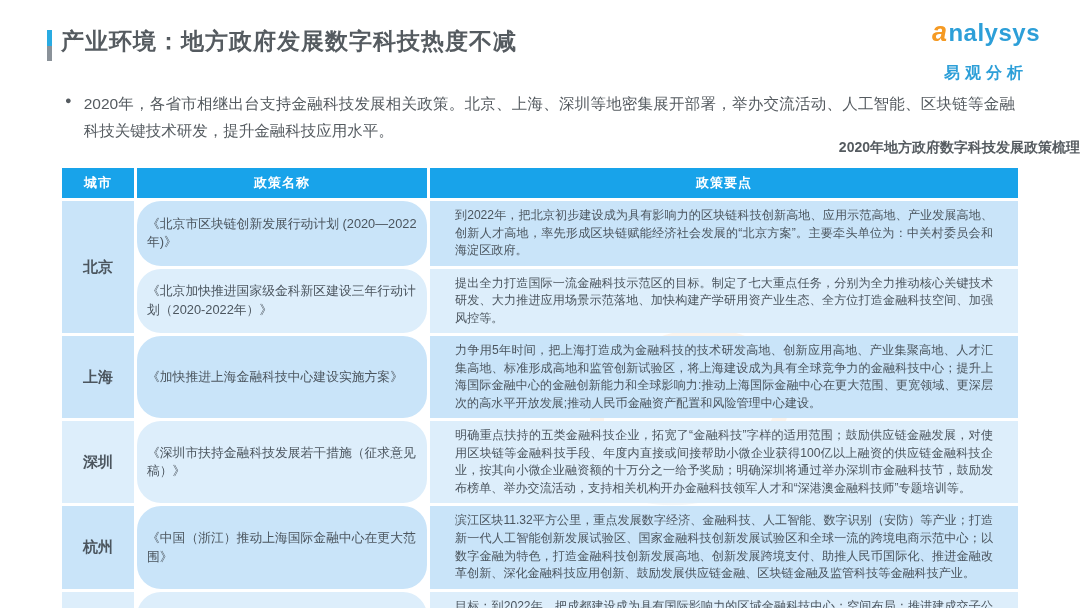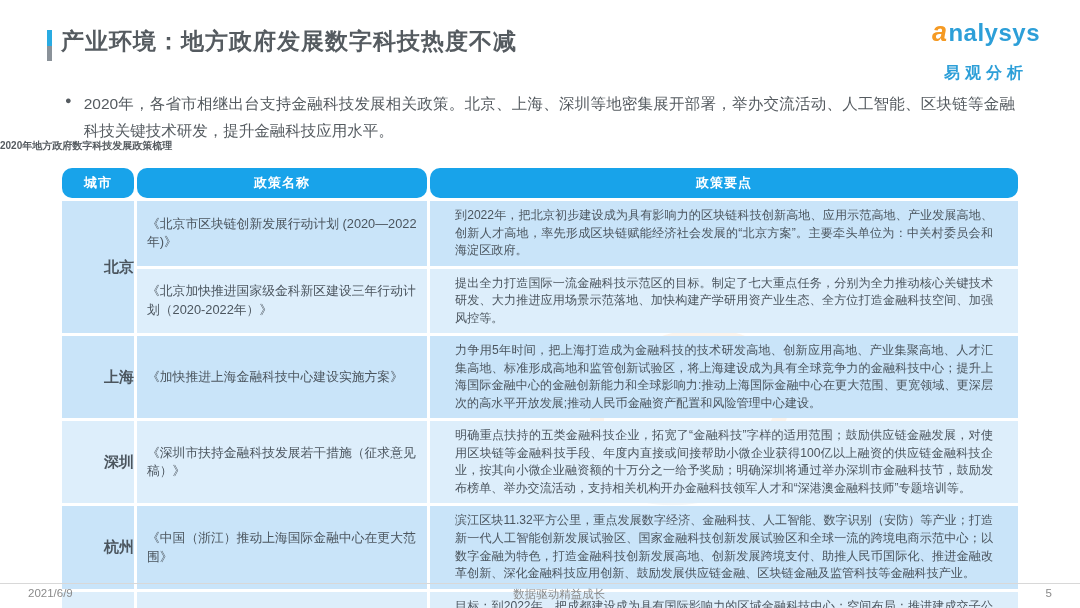--- a/index.html
+++ b/index.html
@@ -33,43 +33,43 @@
   .logo-cn { font-size: 16px; color: var(--logo-blue); letter-spacing: 5px; font-weight: bold; margin-top: 19px; }
 
   
   .bullet-row { position: absolute; top: 90px; left: 65px; width: 950px; display: flex; }
   .bullet-dot { font-size: 11px; color: #555b60; margin: 4px 12px 0 0; }
   .bullet-text { font-size: 15.5px; line-height: 1.75; color: #555b60; text-align: justify; }
 
   
   .table-title {
     position: absolute; top: 139px; left: 0; width: 100%;
-    text-align: left; font-size: 10px; font-weight: bold; color: #555b60;
+    text-align: right; font-size: 14px; font-weight: bold; color: #555b60; padding-left: 20px;
   }
 
   
   .tbl-wrap { position: absolute; top: 165px; left: 59px; width: 962px; }
   table.policy { border-collapse: separate; border-spacing: 3px; width: 100%; table-layout: fixed; }
   th {
     background: var(--header-blue); color: #ffffff;
     font-size: 13px; font-weight: bold; letter-spacing: 1px;
-    height: 30px; text-align: center; vertical-align: middle; border-radius: 10px;
+    height: 30px; text-align: center; vertical-align: middle;
   }
   th.col0 { width: 72px; }
   th.col1 { width: 290px; }
   th.col2 { width: auto; }
   td { vertical-align: middle; }
   td.shade-a { background: var(--row-blue); }
   td.shade-b { background: var(--row-light); }
   .city-cell {
-    text-align: right; font-size: 15px; font-weight: bold; color: #4b555e;
+    text-align: center; font-size: 15px; font-weight: bold; color: #4b555e;
   }
   .policy-cell {
     font-size: 12.8px; color: #4b555e; line-height: 1.45;
-    padding: 6px 8px 6px 10px; text-align: left;
+    padding: 6px 8px 6px 10px; text-align: left; border-radius: 24px;
   }
   .points-cell {
     font-size: 12.1px; color: #4b555e; line-height: 1.45;
     padding: 6px 25px; text-align: justify;
   }
 
   
   .watermark { position: absolute; top: 300px; left: 560px; width: 260px; height: 240px; opacity: 0.10; pointer-events: none; }
 
   
@@ -145,19 +145,14 @@
           </tr>
           <tr>
             <td rowspan="1" class="city-cell shade-b">成都</td>
             <td class="policy-cell shade-b">《成都市金融科技发展规划（2020-2022年）》</td>
             <td class="points-cell shade-b">目标：到2022年，把成都建设成为具有国际影响力的区域金融科技中心；空间布局：推进建成交子公园金融商务区、天府国际金融科技产业园，多个空间梯度布局、生态体系完善、产业辐射较强的金融科技特色功能区；扶持：增强交子金融“5+2”平台服务能力，加大对金融科技中小企业的扶持力度。</td>
           </tr>
         </tbody>
     </table>
   </div>
 
-  <div class="footer">
-    <span>2021/6/9</span>
-    <span>数据驱动精益成长</span>
-    <span>5</span>
-  </div>
 
 </div>
 
 </body></html>

